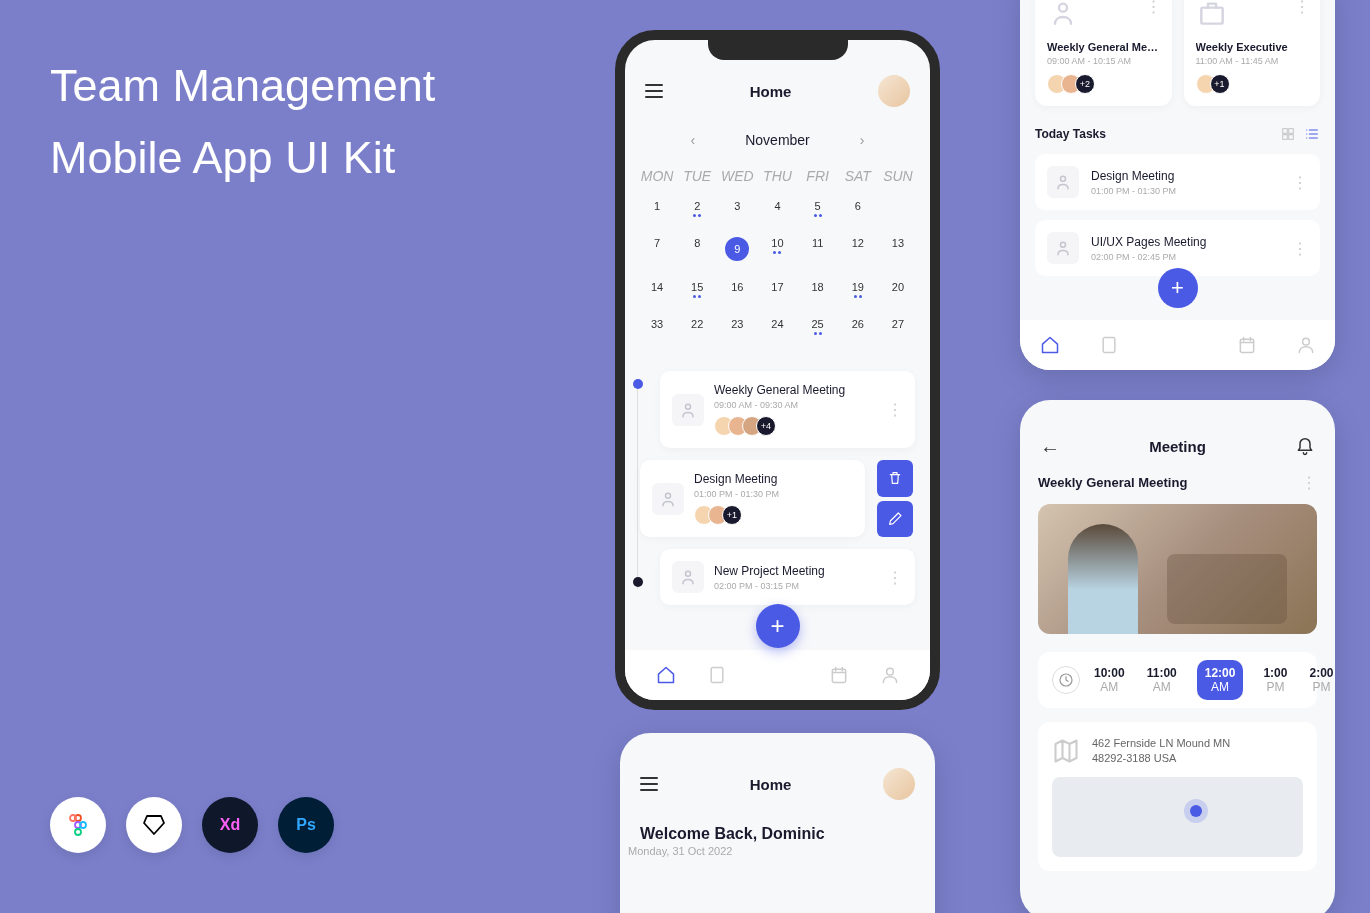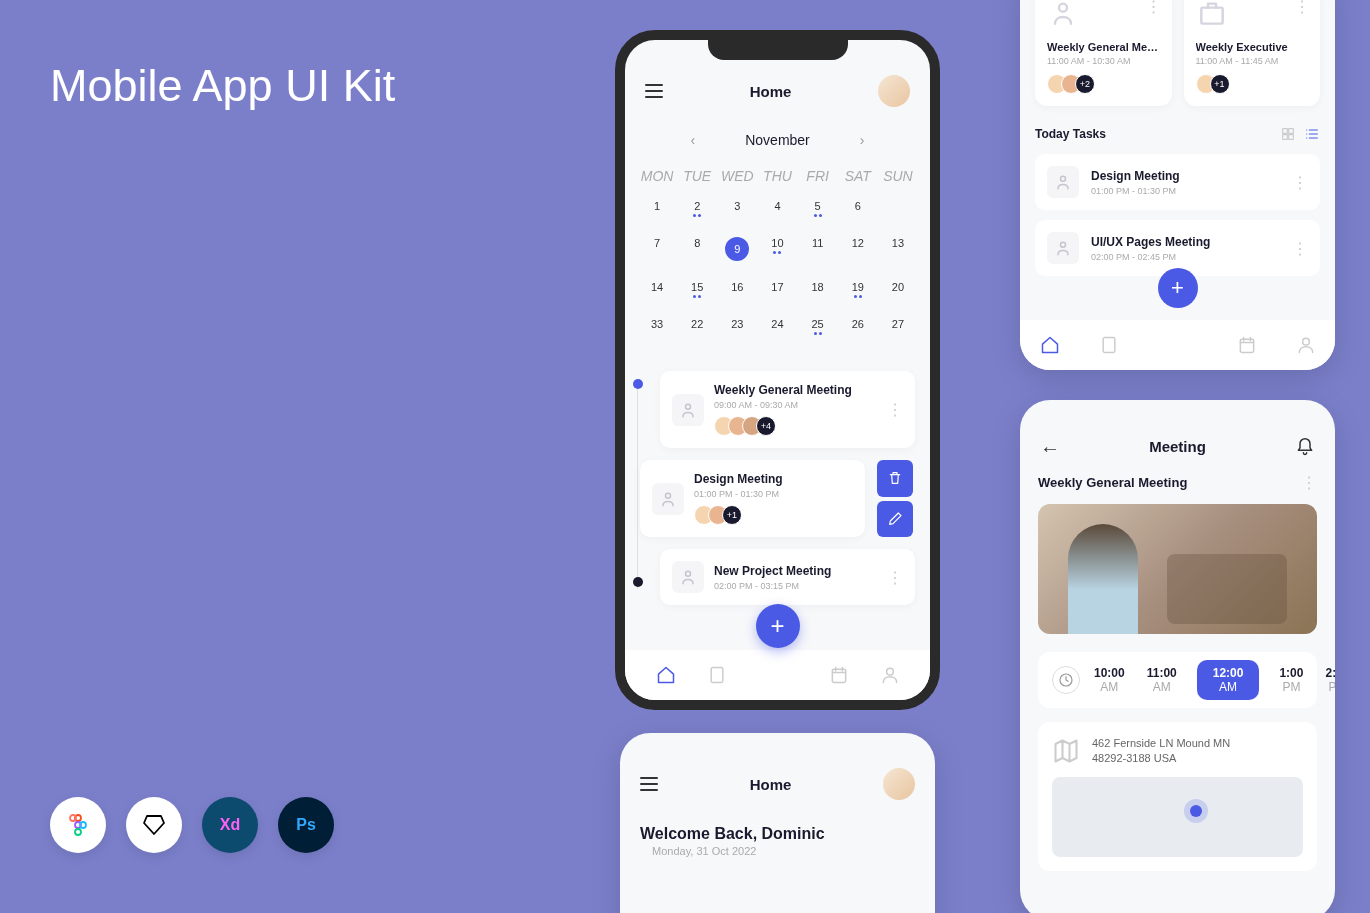--- a/index.html
+++ b/index.html
@@ -2,21 +2,21 @@
 <html><head>
   <meta charset="utf-8">
   <style>
     * { margin: 0; padding: 0; box-sizing: border-box; font-family: -apple-system, BlinkMacSystemFont, 'Segoe UI', sans-serif; }
     body { background: #7B7FCA; width: 1370px; height: 913px; position: relative; overflow: hidden; }
     
     .main-title { position: absolute; top: 50px; left: 50px; color: #fff; font-size: 45px; font-weight: 500; line-height: 1.6; }
     
     .tool-icons { position: absolute; bottom: 60px; left: 50px; display: flex; gap: 20px; }
     .tool-icon { width: 56px; height: 56px; border-radius: 50%; background: #fff; display: flex; align-items: center; justify-content: center; box-shadow: 0 4px 12px rgba(0,0,0,0.1); }
-    .tool-icon.xd { background: #0c4a6e; color: #FF61F6; font-weight: bold; font-size: 16px; }
+    .tool-icon.xd { background: #0f172a; color: #FF61F6; font-weight: bold; font-size: 16px; }
     .tool-icon.ps { background: #001E36; color: #31A8FF; font-weight: bold; font-size: 16px; }
     
     
     .phone1 { position: absolute; top: 30px; left: 615px; width: 325px; height: 680px; background: #f7f8fa; border-radius: 40px; border: 10px solid #2a2a2a; overflow: hidden; }
     .notch { position: absolute; top: 0; left: 50%; transform: translateX(-50%); width: 140px; height: 20px; background: #2a2a2a; border-radius: 0 0 16px 16px; z-index: 10; }
     
     .phone-header { display: flex; align-items: center; justify-content: space-between; padding: 35px 20px 15px; }
     .menu-icon { display: flex; flex-direction: column; gap: 4px; }
     .menu-icon span { width: 18px; height: 2px; background: #333; border-radius: 1px; }
     .phone-title { font-size: 15px; font-weight: 600; color: #1a1a2e; }
@@ -40,38 +40,38 @@
     
     .timeline { padding: 10px 15px; position: relative; }
     .timeline-dot { position: absolute; left: 8px; width: 10px; height: 10px; border-radius: 50%; background: #4B5AE5; }
     .timeline-dot.dark { background: #1a1a2e; }
     .timeline-line { position: absolute; left: 12px; width: 1px; background: #e0e0e0; }
     
     .meeting-card { background: #fff; border-radius: 10px; padding: 12px; margin-left: 20px; margin-bottom: 12px; display: flex; align-items: center; gap: 10px; box-shadow: 0 2px 8px rgba(0,0,0,0.04); position: relative; }
     .meeting-card.swiped { margin-left: 0; margin-right: 50px; }
     .meeting-icon { width: 32px; height: 32px; border-radius: 6px; background: #f5f5f7; display: flex; align-items: center; justify-content: center; color: #c5c5d0; }
     .meeting-info { flex: 1; }
-    .meeting-title { font-size: 12px; font-weight: 700; color: #1a1a2e; margin-bottom: 3px; }
+    .meeting-title { font-size: 12px; font-weight: 400; color: #1a1a2e; margin-bottom: 3px; }
     .meeting-time { font-size: 9px; color: #aaa; }
     .meeting-avatars { display: flex; margin-top: 6px; }
     .meeting-more { color: #ccc; font-size: 16px; }
     
     .swipe-actions { position: absolute; right: -48px; top: 0; height: 100%; display: flex; flex-direction: column; gap: 4px; }
     .swipe-btn { width: 36px; flex: 1; background: #4B5AE5; display: flex; align-items: center; justify-content: center; color: #fff; border-radius: 6px; }
     
     .fab { position: absolute; bottom: 52px; left: 50%; transform: translateX(-50%); width: 44px; height: 44px; border-radius: 50%; background: #4B5AE5; color: #fff; display: flex; align-items: center; justify-content: center; font-size: 24px; box-shadow: 0 4px 12px rgba(75,90,229,0.4); z-index: 5; }
     
     .bottom-nav { position: absolute; bottom: 0; left: 0; right: 0; height: 50px; background: #fff; display: flex; align-items: center; justify-content: space-around; padding: 0 15px; }
     .nav-icon { color: #ccc; width: 20px; height: 20px; }
     .nav-icon.active { color: #4B5AE5; }
     
     
     .phone2 { position: absolute; bottom: -120px; left: 620px; width: 315px; height: 300px; background: #f7f8fa; border-radius: 30px; overflow: hidden; box-shadow: 0 8px 30px rgba(0,0,0,0.15); }
     .welcome-title { font-size: 16px; font-weight: 600; color: #1a1a2e; padding: 0 20px; margin-top: 10px; }
-    .welcome-date { font-size: 11px; color: #aaa; padding: 2px 32px 15px; }
+    .welcome-date { font-size: 11px; color: #aaa; padding: 2px 8px 15px; }
     
     
     .phone3 { position: absolute; top: -30px; right: 35px; width: 315px; height: 400px; background: #f7f8fa; border-radius: 30px; overflow: hidden; box-shadow: 0 8px 30px rgba(0,0,0,0.15); padding: 15px; }
     .meet-row { display: flex; gap: 12px; margin-bottom: 20px; }
     .meet-mini-card { background: #fff; border-radius: 12px; padding: 12px; flex: 1; min-width: 0; box-shadow: 0 2px 8px rgba(0,0,0,0.04); position: relative; }
     .mini-icon { width: 32px; height: 32px; margin-bottom: 8px; color: #d5d5e0; }
     .mini-title { font-size: 11px; font-weight: 600; color: #1a1a2e; margin-bottom: 3px; white-space: nowrap; overflow: hidden; text-overflow: ellipsis; }
     .mini-time { font-size: 9px; color: #aaa; margin-bottom: 8px; white-space: nowrap; overflow: hidden; }
     .mini-more { position: absolute; top: 12px; right: 10px; color: #ccc; }
     
@@ -94,36 +94,37 @@
     .detail-image { width: 100%; height: 130px; border-radius: 12px; background: linear-gradient(135deg, #d4c4b0 0%, #a89080 50%, #8b7355 100%); margin-bottom: 18px; position: relative; overflow: hidden; }
     .detail-image::before { content:''; position: absolute; left: 30px; bottom: 0; width: 70px; height: 110px; background: linear-gradient(180deg, #5a4a3a 0%, #b8d4e3 60%); border-radius: 40px 40px 0 0; }
     .detail-image::after { content:''; position: absolute; right: 30px; bottom: 10px; width: 120px; height: 70px; background: rgba(90,70,50,0.3); border-radius: 8px; }
     
     .time-picker { background: #fff; border-radius: 12px; padding: 14px; display: flex; align-items: center; gap: 14px; margin-bottom: 14px; }
     .time-icon { width: 28px; height: 28px; border-radius: 50%; border: 1.5px solid #ddd; display: flex; align-items: center; justify-content: center; color: #999; flex-shrink: 0; }
     .time-slots { display: flex; gap: 22px; flex: 1; }
     .time-slot { text-align: center; flex: 1; }
     .time-slot-hour { font-size: 12px; font-weight: 600; color: #1a1a2e; }
     .time-slot-period { font-size: 12px; color: #aaa; }
-    .time-slot.selected { background: #4B5AE5; border-radius: 10px; padding: 6px 16px; margin: -6px -2px; }
+    .time-slot.selected { background: #4B5AE5; border-radius: 10px; padding: 6px 8px; margin: -6px -2px; }
     .time-slot.selected .time-slot-hour, .time-slot.selected .time-slot-period { color: #fff; }
     
     .location-card { background: #fff; border-radius: 12px; padding: 14px; }
     .location-row { display: flex; align-items: center; gap: 12px; margin-bottom: 10px; }
     .location-icon { width: 28px; height: 28px; color: #ccc; flex-shrink: 0; }
     .location-text { font-size: 11px; color: #666; line-height: 1.4; }
     .map-preview { width: 100%; height: 80px; border-radius: 8px; background: #e8ebf0; position: relative; }
     .map-pin { position: absolute; top: 35%; left: 55%; width: 12px; height: 12px; border-radius: 50%; background: #4B5AE5; box-shadow: 0 0 0 6px rgba(75,90,229,0.2); }
     
     svg { fill: none; stroke: currentColor; stroke-width: 1.8; stroke-linecap: round; stroke-linejoin: round; }
   </style>
 </head>
 <body>
 
 <div class="main-title">
+  <div>Team Management</div>
   <div>Mobile App UI Kit</div>
 </div>
 
 <div class="tool-icons">
   <div class="tool-icon">
     <svg width="24" height="24" viewBox="0 0 24 24">
         <circle cx="12" cy="5" r="3" stroke="#F24E1E"></circle>
         <circle cx="12" cy="12" r="3" stroke="#A259FF"></circle>
         <circle cx="12" cy="19" r="3" stroke="#0ACF83"></circle>
         <circle cx="17" cy="12" r="3" stroke="#1ABCFE"></circle>
@@ -327,21 +328,21 @@
 
 <div class="phone3">
   <div class="meet-row">
     <div class="meet-mini-card">
       <div class="mini-more">⋮</div>
       <svg class="mini-icon" viewBox="0 0 24 24">
           <circle cx="12" cy="8" r="3"></circle>
           <path d="M6 20c0-3 2.5-5 6-5s6 2 6 5"></path>
         </svg>
       <div class="mini-title">Weekly General Meeting</div>
-      <div class="mini-time">11:00 AM - 10:30 AM</div>
+      <div class="mini-time">09:00 AM - 10:15 AM</div>
       <div class="meeting-avatars">
         <div class="avatar-sm" style="background:#f5d5b0"></div>
         <div class="avatar-sm" style="background:#e8b590"></div>
         <div class="avatar-sm avatar-badge">+2</div>
       </div>
     </div>
     <div class="meet-mini-card">
       <div class="mini-more">⋮</div>
       <svg class="mini-icon" viewBox="0 0 24 24">
           <rect x="4" y="8" width="16" height="12" rx="1"></rect>

